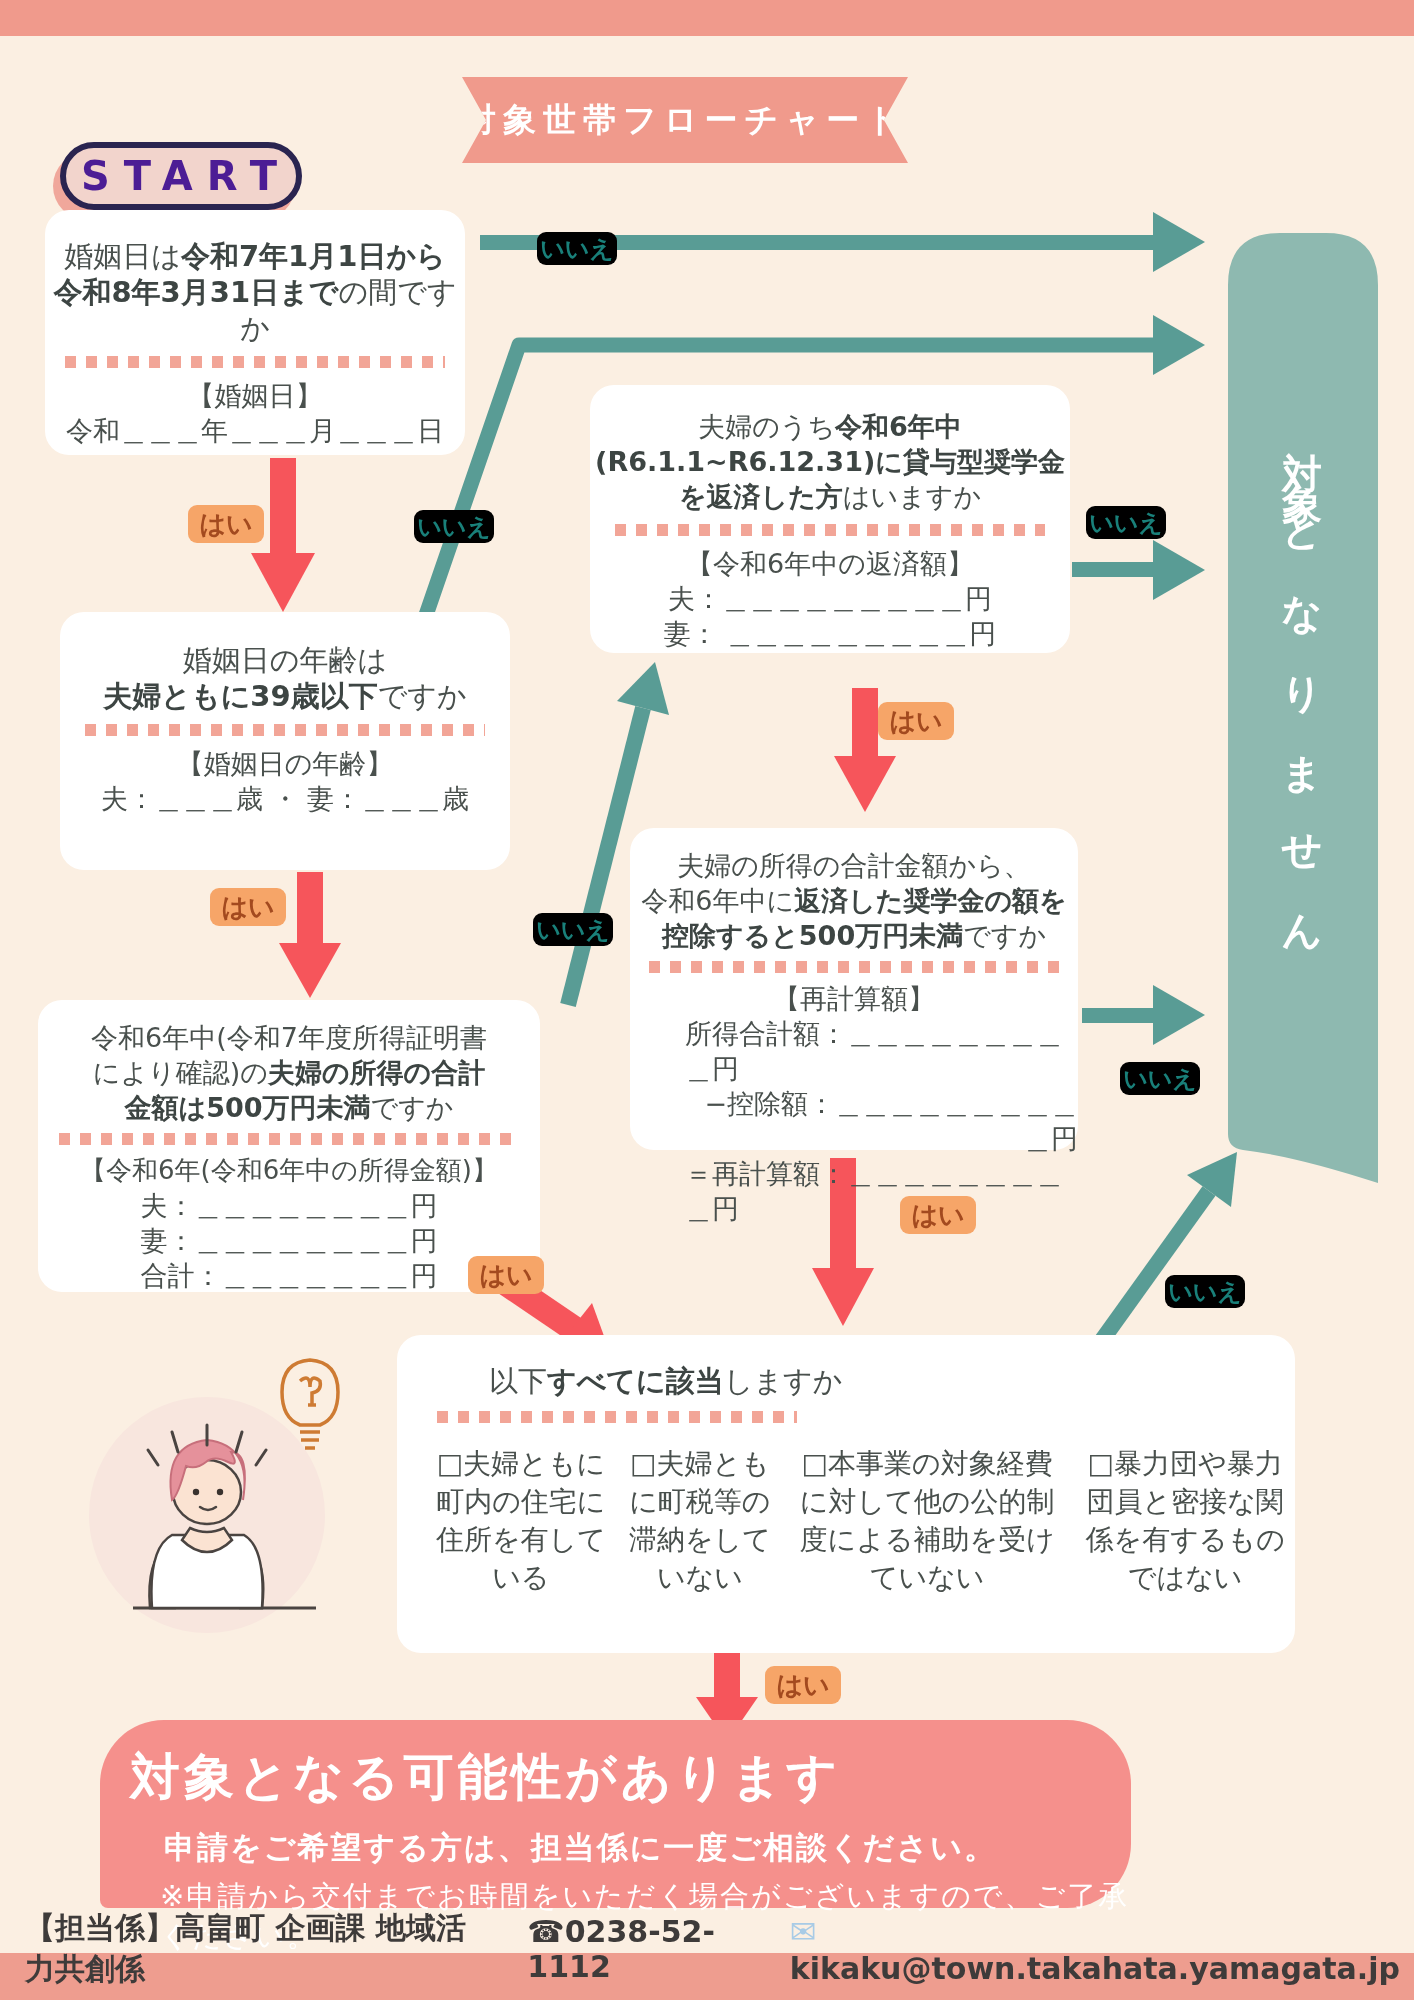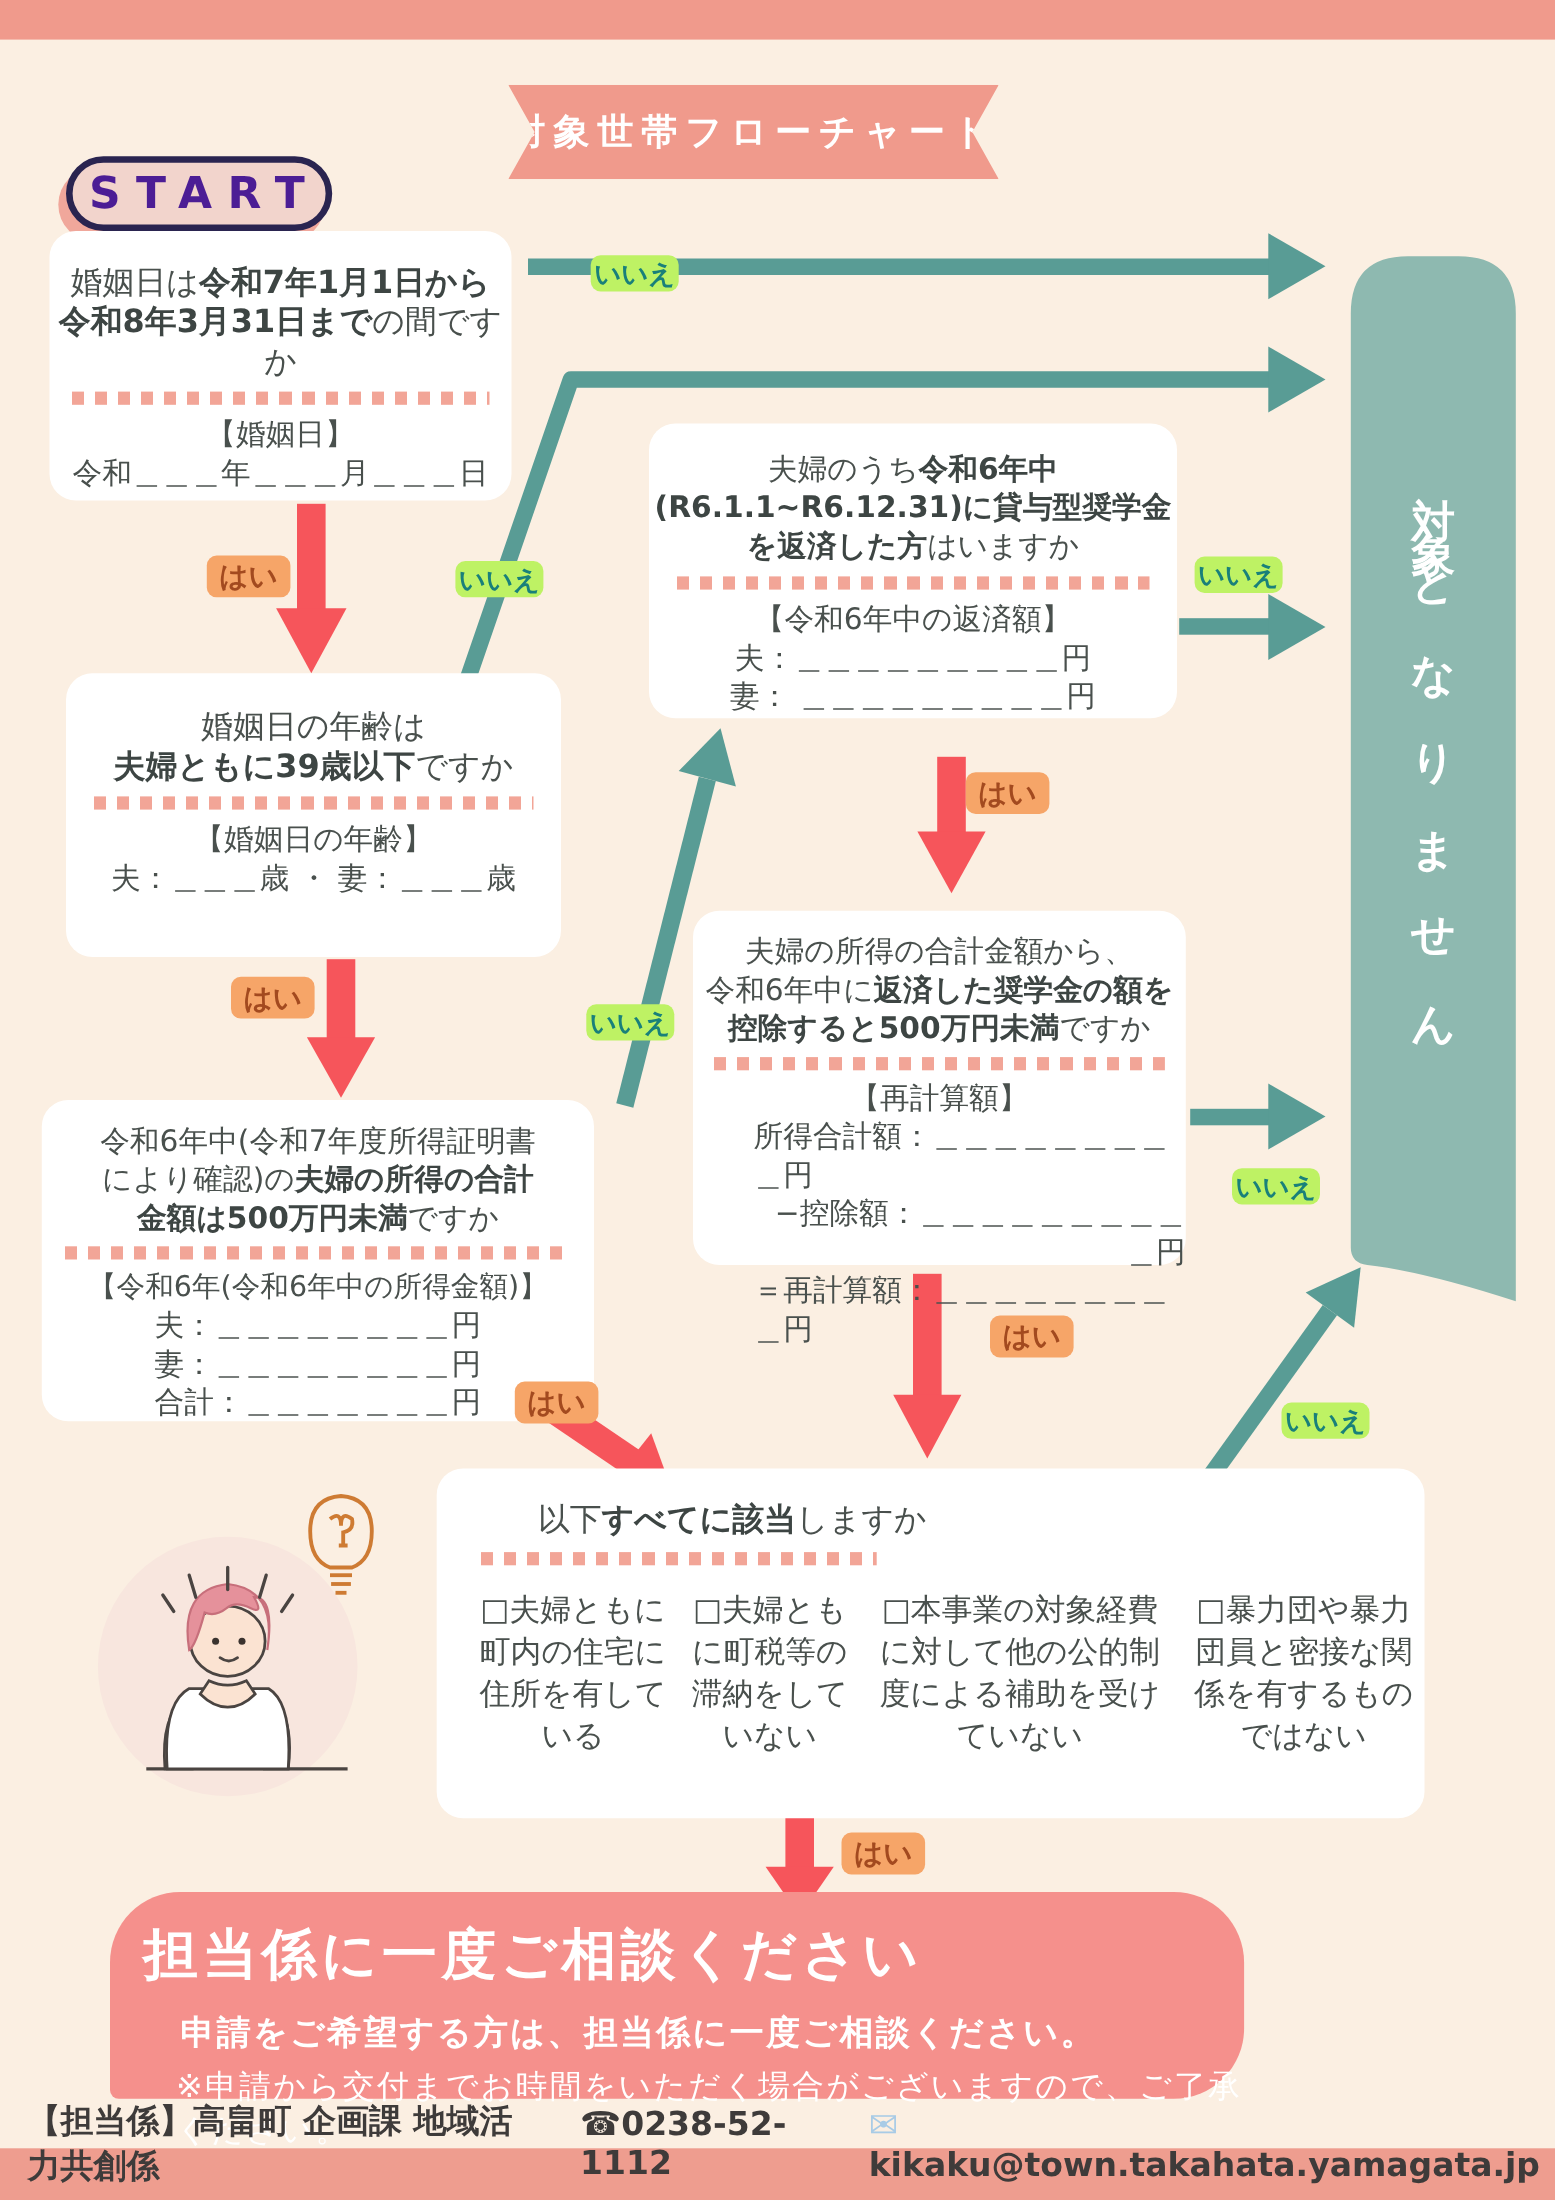--- a/index.html
+++ b/index.html
@@ -15,21 +15,21 @@
              border-radius:40px;box-shadow:-7px 10px 0 #F0A79B;display:flex;align-items:center;justify-content:center;
              box-sizing:border-box;}
   .startpill span{color:#4c1d95;font-weight:bold;font-size:40px;letter-spacing:14px;padding-left:10px;}
   .qbox{background:#fff;border-radius:24px;text-align:center;}
   .qbox .ln{line-height:36px;font-size:29px;}
   .qbox .sm{font-size:27px;line-height:35px;}
   b{font-weight:bold;color:#3D4543;}
   .divider{height:12px;margin:10px auto;background:repeating-linear-gradient(90deg,#F2A597 0 11px,transparent 11px 21px);}
   .badge{display:flex;align-items:center;justify-content:center;border-radius:9px;font-weight:bold;}
   .yes{background:#F6A568;color:#A34A1F;font-size:26px;width:76px;height:38px;}
-  .no{background:#bef264;color:#19807A;font-size:24px;width:80px;height:33px;}
+  .no{background:#000000;color:#19807A;font-size:24px;width:80px;height:33px;}
   .noresult{left:1228px;top:233px;width:150px;height:917px;display:flex;align-items:center;justify-content:center;}
   .noresult span{writing-mode:vertical-rl;color:#fff;font-weight:bold;font-size:40px;letter-spacing:0.85em;}
   .pinkbox{left:100px;top:1720px;width:1031px;height:188px;background:#F5908C;border-radius:64px 64px 64px 8px;
            color:#fff;box-sizing:border-box;padding:24px 0 0 30px;}
   .pinkbox .t{font-size:50px;font-weight:bold;letter-spacing:4px;}
   .pinkbox .s1{font-size:31px;font-weight:bold;margin:16px 0 0 34px;letter-spacing:2px;}
   .pinkbox .s2{font-size:29px;margin:8px 0 0 30px;letter-spacing:2px;}
   .footer{left:25px;top:1908px;width:1375px;display:flex;align-items:center;gap:38px;color:#3E3B3A;
           font-weight:bold;font-size:30px;}
   .footer .mailico{color:#A8CBE6;font-size:32px;}
@@ -243,21 +243,21 @@
       <span>いいえ</span>
     </div>
   <div class="abs badge no" style="left:1120px;top:1062px;">
       <span>いいえ</span>
     </div>
   <div class="abs badge no" style="left:1165px;top:1275px;">
       <span>いいえ</span>
     </div>
 
   <div class="abs pinkbox">
-    <div class="t">担当係に一度ご相談ください</div>
+    <div class="t">対象となる可能性があります</div>
     <div class="s1">申請をご希望する方は、担当係に一度ご相談ください。</div>
     <div class="s2">※申請から交付までお時間をいただく場合がございますので、ご了承ください。</div>
   </div>
 
   <div class="abs footer">
     <span>【担当係】高畠町 企画課 地域活力共創係</span>
     <span>
       <span>☎</span><span>0238-52-1112</span>
     </span>
     <span>

